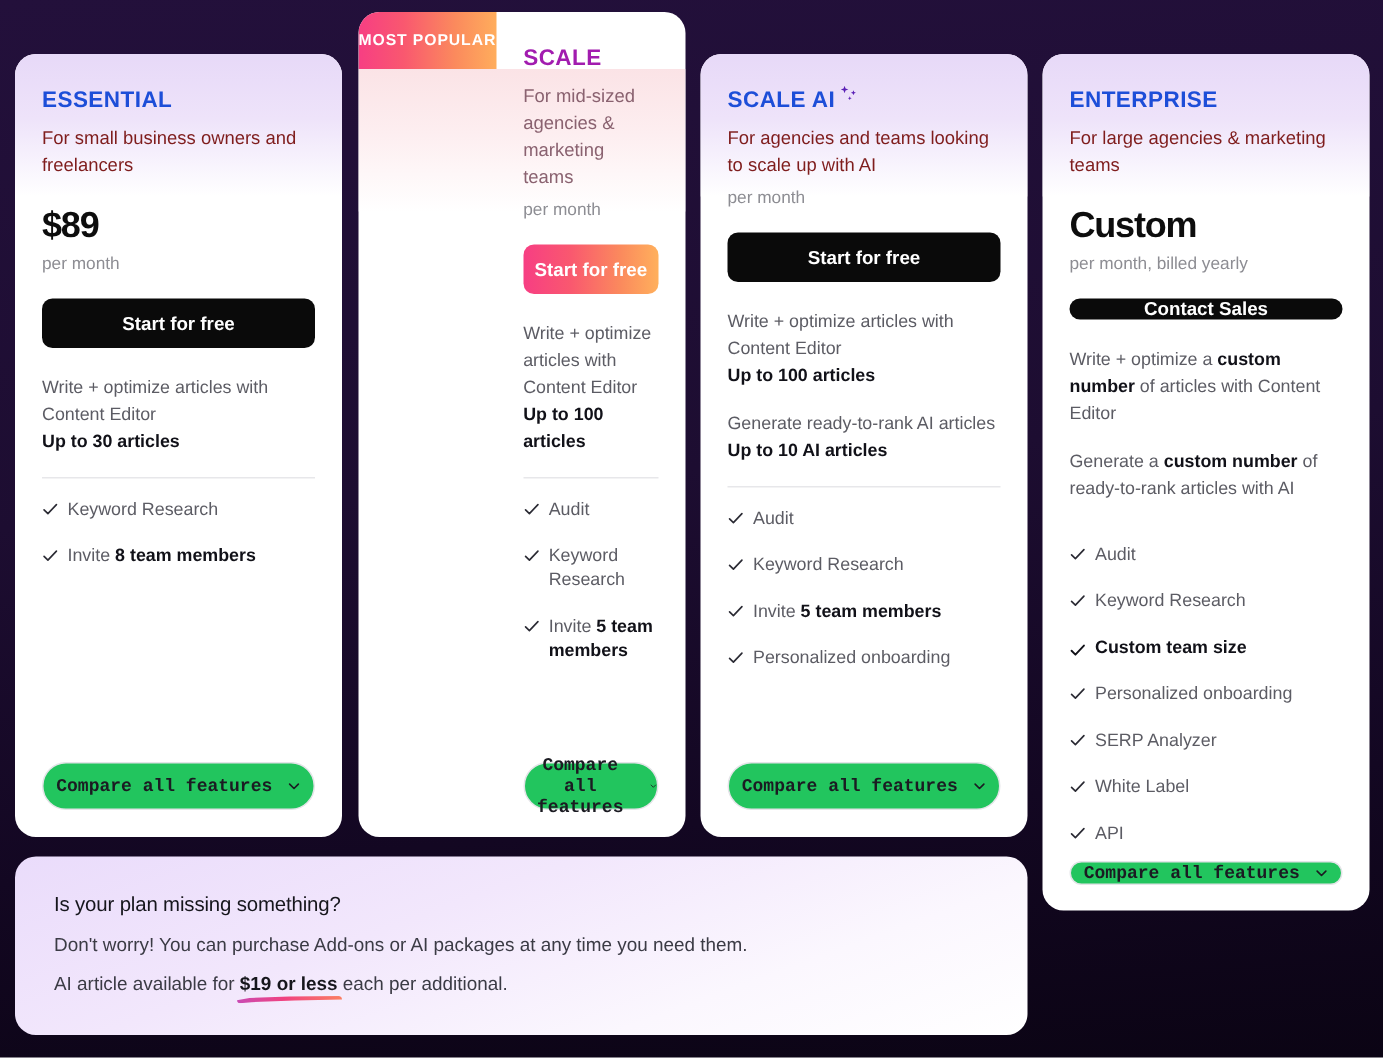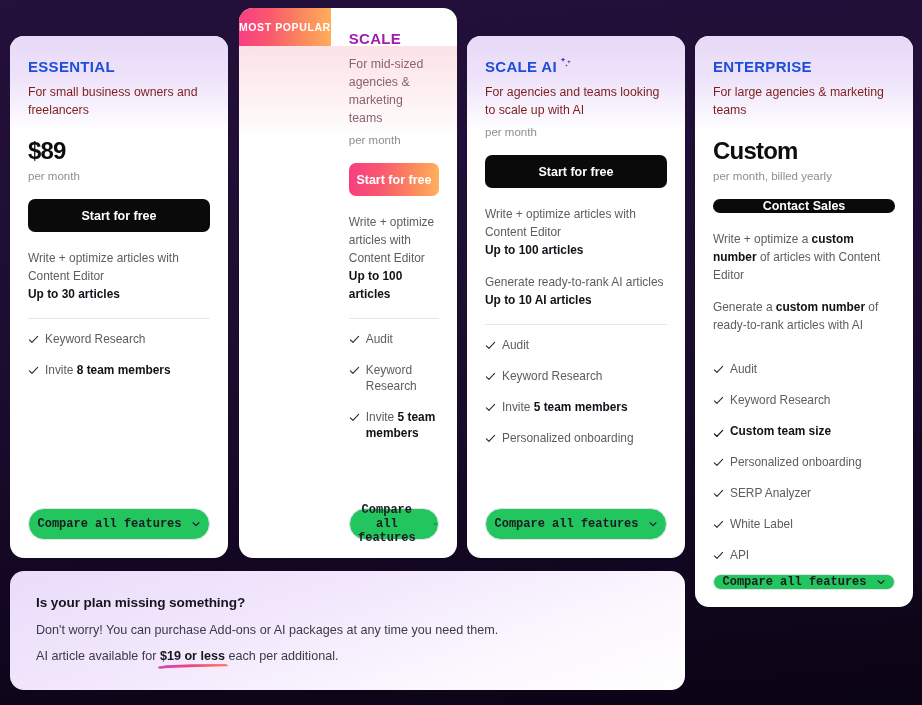--- a/index.html
+++ b/index.html
@@ -222,21 +222,21 @@
     left: 10px;
     top: 571px;
     width: 675px;
     height: 119px;
     border-radius: 14px;
     background: linear-gradient(160deg, #eadcfb 0%, #f2e7fc 38%, #fbf7fe 72%, #ffffff 100%);
     padding: 24px 26px;
   }
   .promo-title {
     font-size: 13.6px;
-    font-weight: bold;
+    font-weight: normal;
     color: #16161c;
     letter-spacing: -0.1px;
   }
   .promo-line {
     font-size: 12.6px;
     color: #3b3b45;
     margin-top: 12px;
     line-height: 17px;
   }
   .promo-line.second { margin-top: 9px; }

